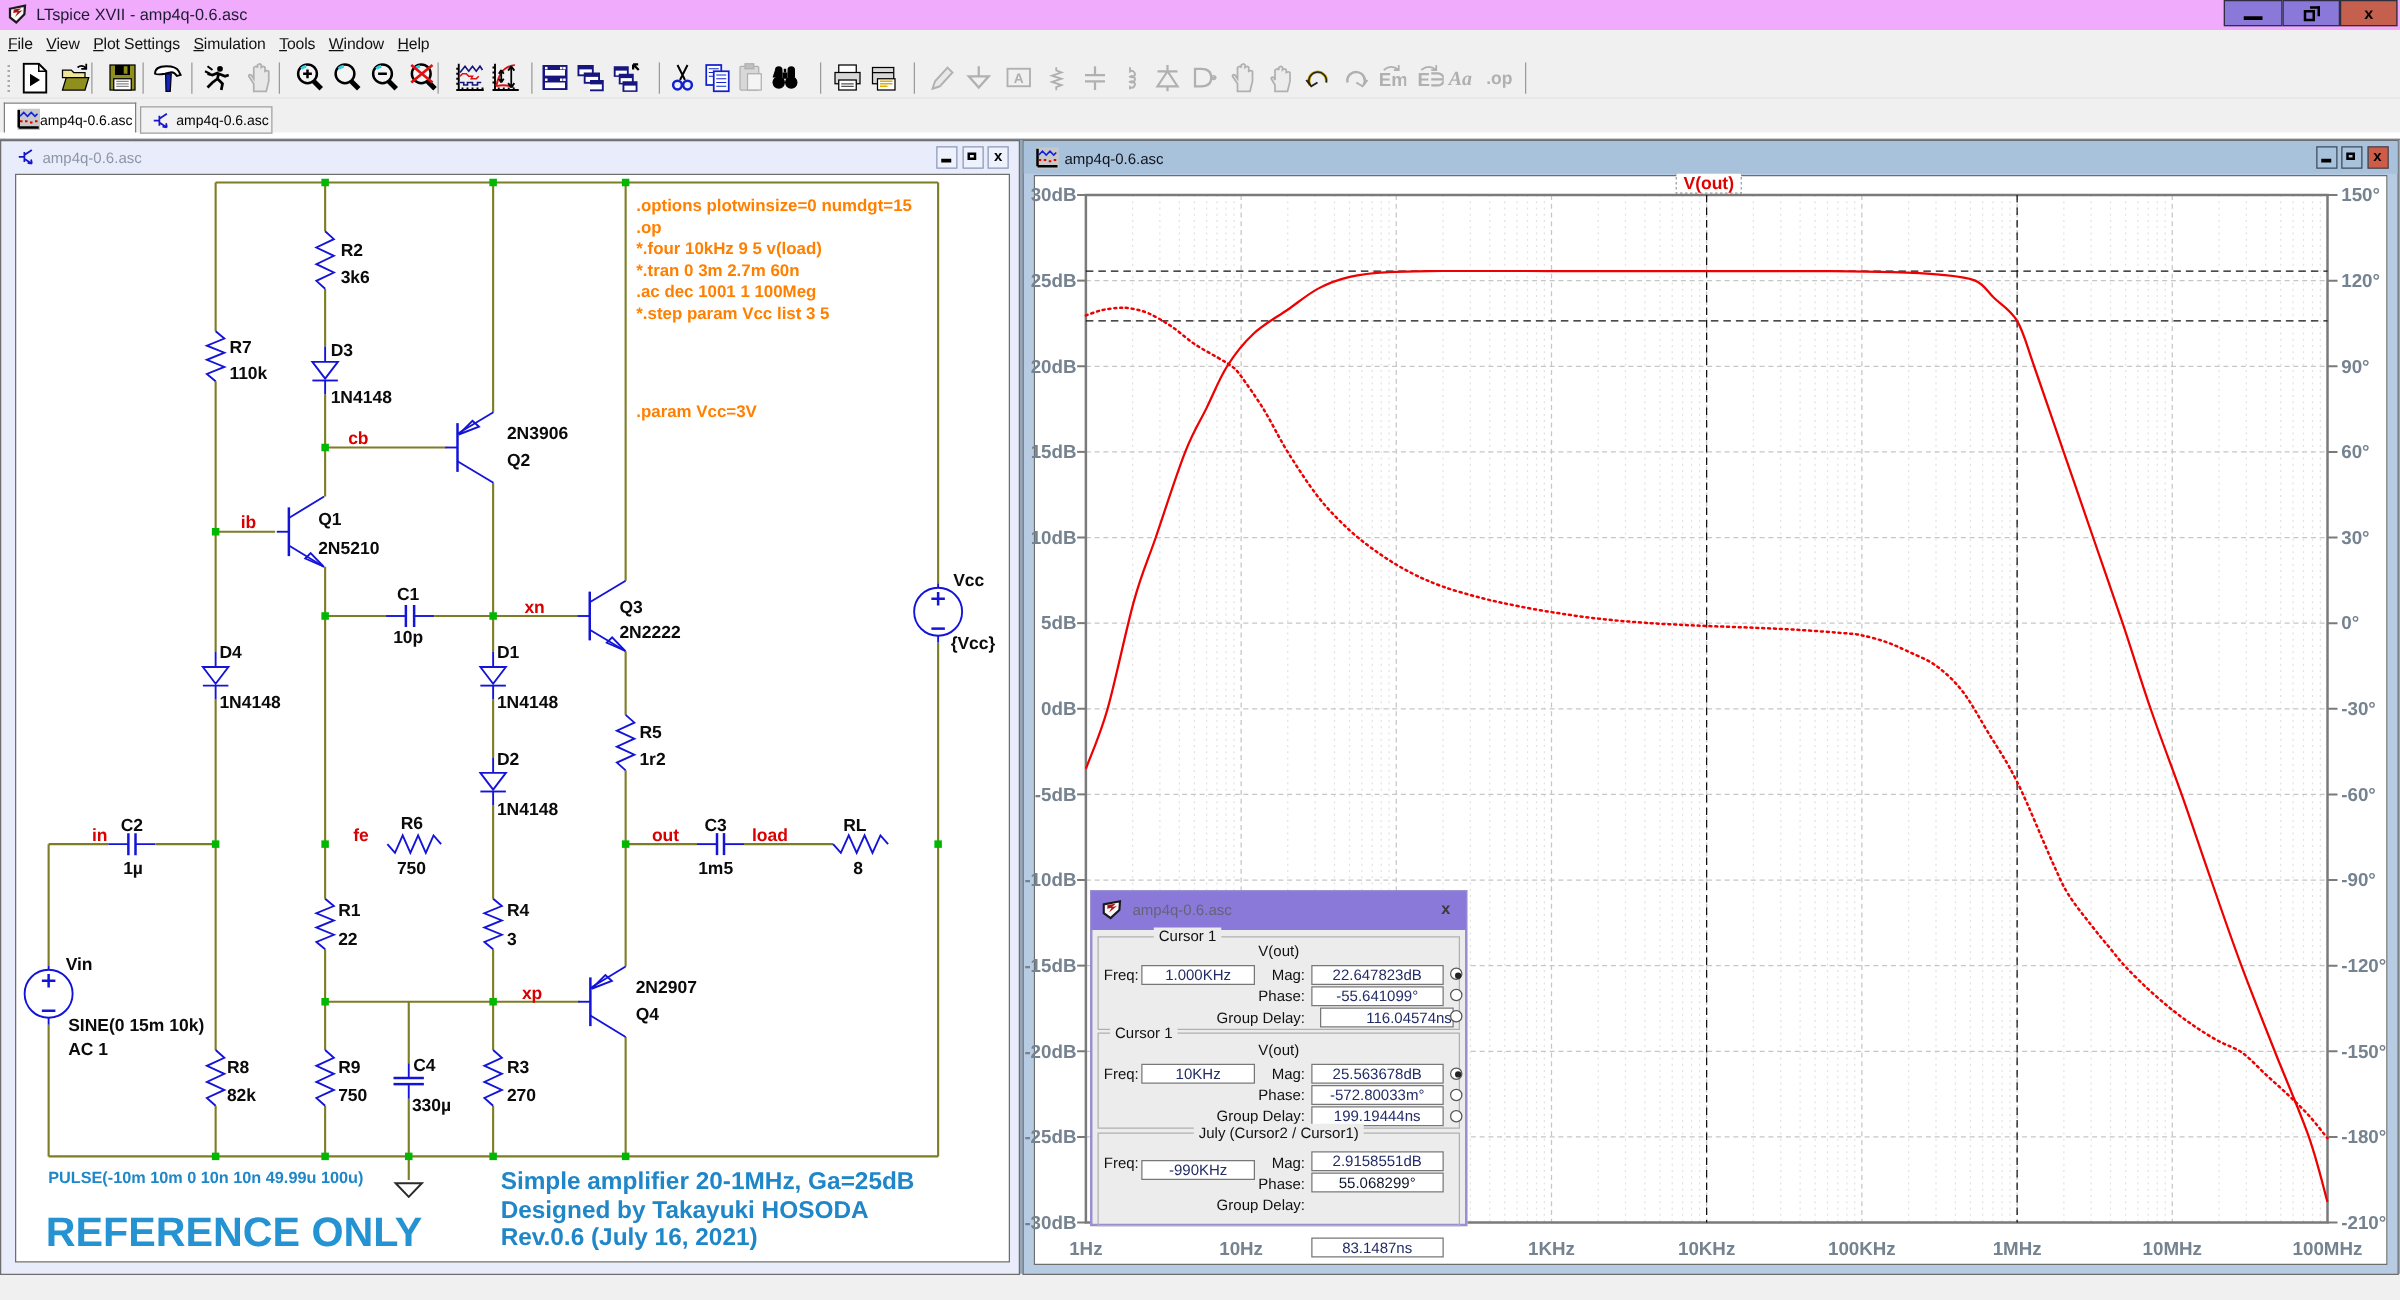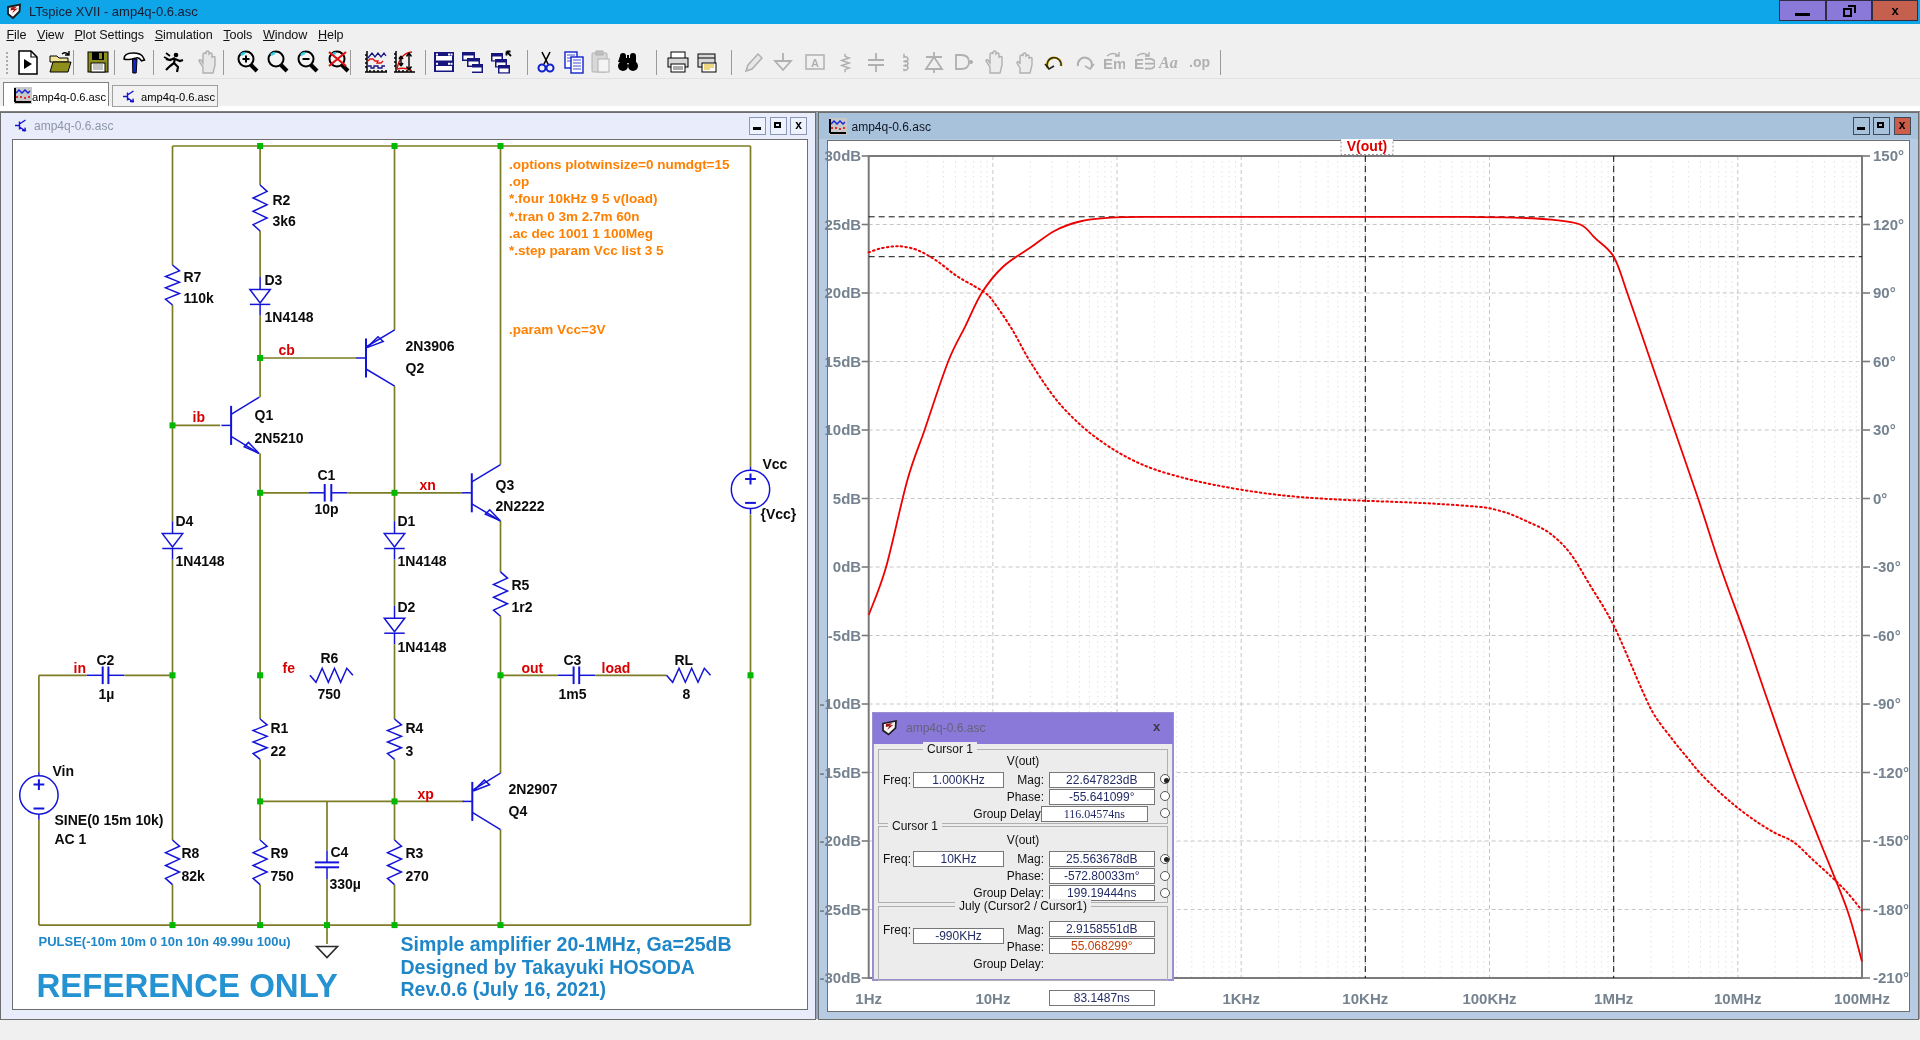--- a/index.html
+++ b/index.html
@@ -1,17 +1,17 @@
 <!DOCTYPE html>
 <html><head><meta charset="utf-8"><style>
 *{margin:0;padding:0;box-sizing:border-box;}
 body{width:1920px;height:1040px;overflow:hidden;font-family:"Liberation Sans",sans-serif;position:relative;background:#f0f0f0;}
 </style></head><body>
 
-<div style="position:absolute;left:0;top:0;width:1920px;height:24px;background:#0ea5e9;">
+<div style="position:absolute;left:0;top:0;width:1920px;height:24px;background:#f0abfc;">
   <svg width="17" height="17" style="position:absolute;left:6px;top:3px">
     <path d="M2,4 L14,1.5 L13.5,8.5 L7,15 L2,11 Z" fill="#f8f8f8" stroke="#1a1a1a" stroke-width="1.8"></path>
     <path d="M5,4.5 L11,3.5 L8.2,6 L12,5.2 L6,10.5 L8,6.8 L4.6,7.4 Z" fill="#a81212"></path>
   </svg>
   <span style="position:absolute;left:29px;top:4px;font-size:13px;color:#1c1c30;">LTspice XVII - amp4q-0.6.asc</span>
   <div style="position:absolute;left:1779px;top:0;width:47px;height:21px;background:#8a79d8;border:1px solid #2e2e40;">
       <div style="position:absolute;left:15px;top:12px;width:15px;height:3px;background:#000;"></div>
     </div>
   <div style="position:absolute;left:1826px;top:0;width:46px;height:21px;background:#8a79d8;border:1px solid #2e2e40;">
     <div style="position:absolute;left:16px;top:7px;width:9px;height:9px;border:2px solid #000;"></div>
@@ -662,21 +662,21 @@
       <div style="position:absolute;left:39px;top:57.5px;width:91px;height:16px;background:#fff;border:1px solid #777;text-align:center;color:#232c66;font-size:12px;line-height:14px;white-space:nowrap;">1.000KHz</div>
       <div style="position:absolute;left:0;top:59px;width:170px;text-align:right;font-size:12px;white-space:nowrap;">Mag:</div>
       <div style="position:absolute;left:174.5px;top:57.5px;width:106.5px;height:16px;background:#fff;border:1px solid #777;text-align:center;color:#232c66;font-size:12px;line-height:14px;white-space:nowrap;">22.647823dB</div>
       <div style="position:absolute;left:286px;top:60px;width:10px;height:10px;border:1px solid #555;border-radius:50%;background:#fff;">
         <div style="position:absolute;left:2.5px;top:2.5px;width:5px;height:5px;border-radius:50%;background:#222;"></div>
       </div>
       <div style="position:absolute;left:0;top:76px;width:170px;text-align:right;font-size:12px;white-space:nowrap;">Phase:</div>
       <div style="position:absolute;left:174.5px;top:74.7px;width:106.5px;height:16px;background:#fff;border:1px solid #777;text-align:center;color:#232c66;font-size:12px;line-height:14px;white-space:nowrap;">-55.641099°</div>
       <div style="position:absolute;left:286px;top:77px;width:10px;height:10px;border:1px solid #555;border-radius:50%;background:#fff;"></div>
       <div style="position:absolute;left:0;top:93px;width:170px;text-align:right;font-size:12px;white-space:nowrap;">Group Delay:</div>
-      <div style="position:absolute;left:167px;top:91.9px;width:106.5px;height:16px;background:#fff;border:1px solid #777;text-align:center;color:#232c66;font-size:12px;line-height:14px;white-space:nowrap;font-family:Liberation Serif, serif;">116.04574ns</div>
+      <div style="position:absolute;left:182px;top:91.9px;width:106.5px;height:16px;background:#fff;border:1px solid #777;text-align:right;color:#232c66;font-size:12px;line-height:14px;white-space:nowrap;">116.04574ns</div>
       <div style="position:absolute;left:286px;top:94px;width:10px;height:10px;border:1px solid #555;border-radius:50%;background:#fff;"></div>
       <div style="position:absolute;left:4px;top:112px;width:290px;height:77px;border:1px solid #b0b0b0;"></div>
       <div style="position:absolute;left:14px;top:105px;font-size:12px;"><span style="background:#ececec;padding:0 4px;">Cursor 1</span></div>
       <div style="position:absolute;left:0;top:119px;width:100%;text-align:center;font-size:12px;">V(out)</div>
       <div style="position:absolute;left:0;top:138px;width:37px;text-align:right;font-size:12px;white-space:nowrap;">Freq:</div>
       <div style="position:absolute;left:39px;top:136.9px;width:91px;height:16px;background:#fff;border:1px solid #777;text-align:center;color:#232c66;font-size:12px;line-height:14px;white-space:nowrap;">10KHz</div>
       <div style="position:absolute;left:0;top:138px;width:170px;text-align:right;font-size:12px;white-space:nowrap;">Mag:</div>
       <div style="position:absolute;left:174.5px;top:136.9px;width:106.5px;height:16px;background:#fff;border:1px solid #777;text-align:center;color:#232c66;font-size:12px;line-height:14px;white-space:nowrap;">25.563678dB</div>
       <div style="position:absolute;left:286px;top:139.5px;width:10px;height:10px;border:1px solid #555;border-radius:50%;background:#fff;">
         <div style="position:absolute;left:2.5px;top:2.5px;width:5px;height:5px;border-radius:50%;background:#222;"></div>
@@ -687,21 +687,21 @@
       <div style="position:absolute;left:0;top:172px;width:170px;text-align:right;font-size:12px;white-space:nowrap;">Group Delay:</div>
       <div style="position:absolute;left:174.5px;top:171.3px;width:106.5px;height:16px;background:#fff;border:1px solid #777;text-align:center;color:#232c66;font-size:12px;line-height:14px;white-space:nowrap;">199.19444ns</div>
       <div style="position:absolute;left:286px;top:173.5px;width:10px;height:10px;border:1px solid #555;border-radius:50%;background:#fff;"></div>
       <div style="position:absolute;left:4px;top:192px;width:290px;height:75px;border:1px solid #b0b0b0;"></div>
       <div style="position:absolute;left:0;top:185px;width:100%;text-align:center;font-size:12px;"><span style="background:#ececec;padding:0 4px;">July (Cursor2 / Cursor1)</span></div>
       <div style="position:absolute;left:0;top:208.5px;width:37px;text-align:right;font-size:12px;white-space:nowrap;">Freq:</div>
       <div style="position:absolute;left:39px;top:214px;width:91px;height:16px;background:#fff;border:1px solid #777;text-align:center;color:#232c66;font-size:12px;line-height:14px;white-space:nowrap;">-990KHz</div>
       <div style="position:absolute;left:0;top:208.5px;width:170px;text-align:right;font-size:12px;white-space:nowrap;">Mag:</div>
       <div style="position:absolute;left:174.5px;top:207px;width:106.5px;height:16px;background:#fff;border:1px solid #777;text-align:center;color:#232c66;font-size:12px;line-height:14px;white-space:nowrap;">2.9158551dB</div>
       <div style="position:absolute;left:0;top:225.7px;width:170px;text-align:right;font-size:12px;white-space:nowrap;">Phase:</div>
-      <div style="position:absolute;left:174.5px;top:224.2px;width:106.5px;height:16px;background:#fff;border:1px solid #777;text-align:center;color:#c2410c;font-size:12px;line-height:14px;white-space:nowrap;">55.068299°</div>
+      <div style="position:absolute;left:174.5px;top:224.2px;width:106.5px;height:16px;background:#fff;border:1px solid #777;text-align:center;color:#0f172a;font-size:12px;line-height:14px;white-space:nowrap;">55.068299°</div>
       <div style="position:absolute;left:0;top:242.9px;width:170px;text-align:right;font-size:12px;white-space:nowrap;">Group Delay:</div>
       <div style="position:absolute;left:174.5px;top:241.4px;width:106.5px;height:16px;background:#fff;border:1px solid #777;text-align:center;color:#232c66;font-size:12px;line-height:14px;white-space:nowrap;margin-top:35px;">83.1487ns</div>
     </div>
 </div>
 
 <div style="position:absolute;left:0;top:1019px;width:1920px;height:21px;background:#f0f0f0;margin-top:44px;">
   <div style="position:absolute;left:1px;top:2px;width:1916px;height:17px;background:#fff;border:1px solid #e0e0e0;">
       <span style="position:absolute;left:3px;top:1px;font-size:12px;color:#111;">Ready</span>
     </div>
 </div>

